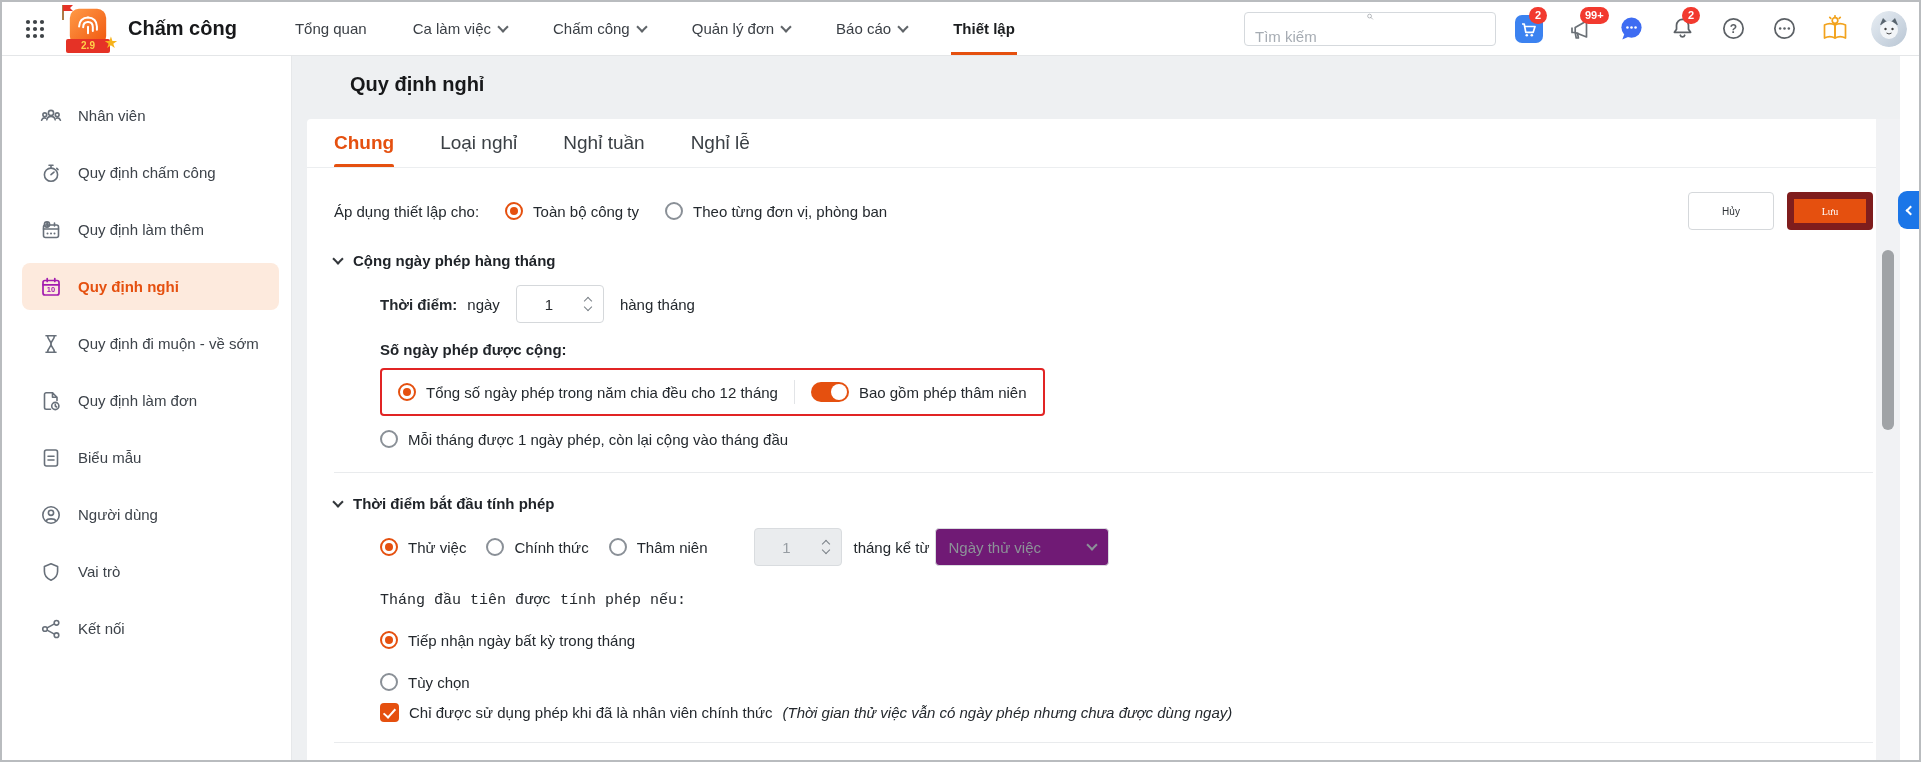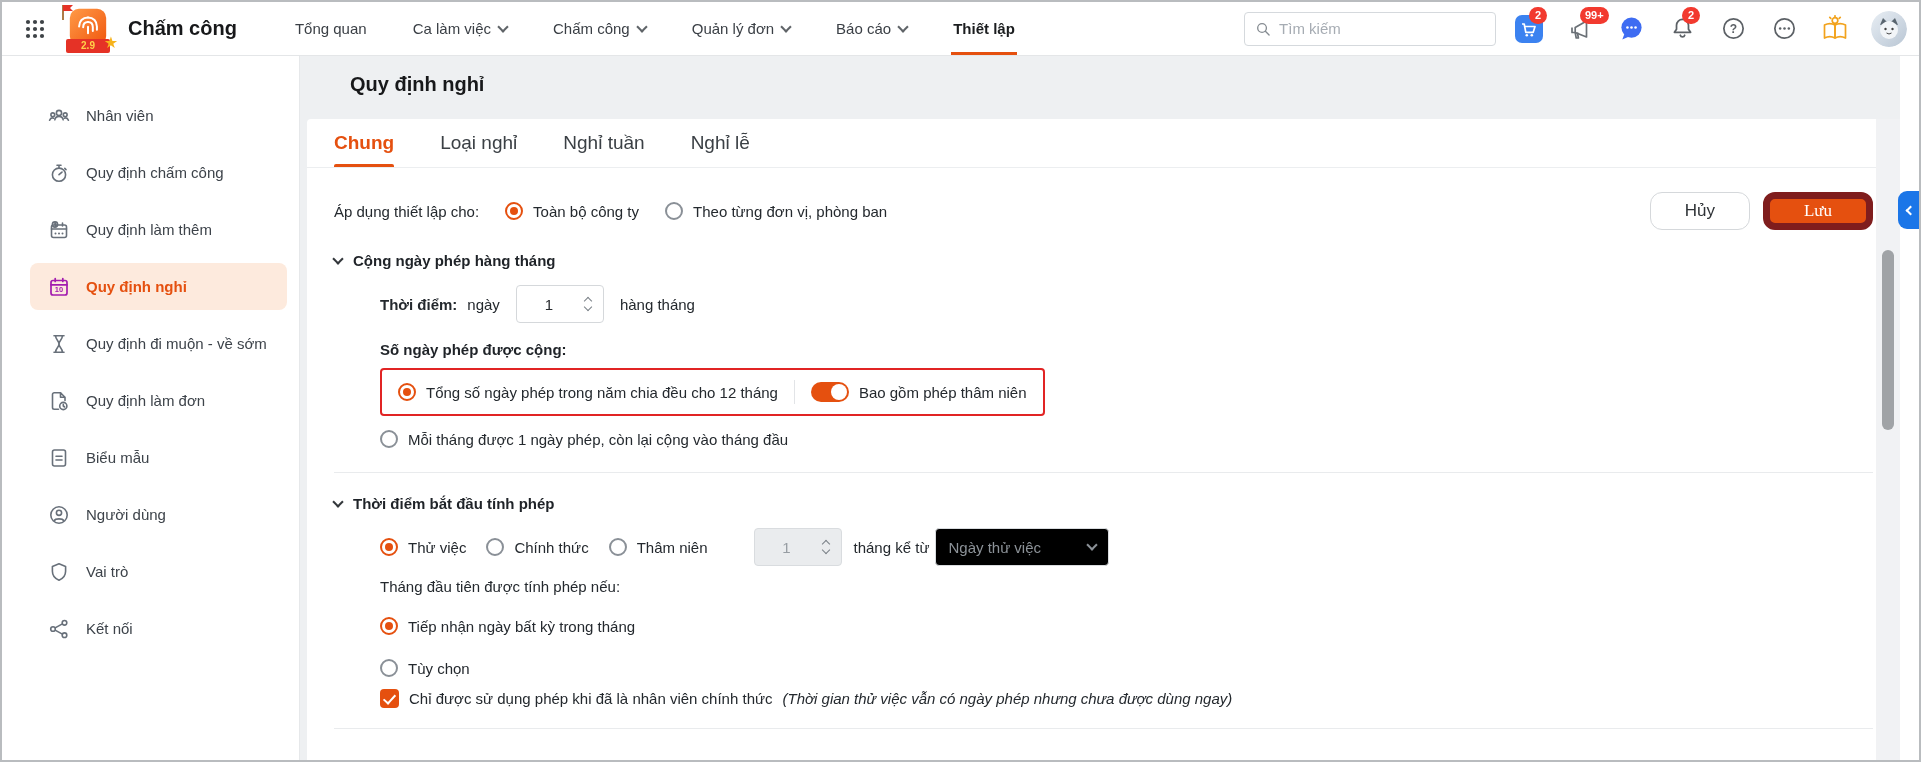--- a/index.html
+++ b/index.html
@@ -14,30 +14,30 @@
   .logo-wrap svg.fp { position:absolute; left:6px; top:2px; }
   .logo-ribbon { position:absolute; left:4px; bottom:0; width:44px; height:14px; background:#e53226; color:#ffd24a; font-size:10px; font-weight:700; text-align:center; line-height:14px; border-radius:2px; }
   .logo-star { position:absolute; right:-4px; bottom:2px; font-size:16px; color:#f6b31c; line-height:1; }
   .logo-flag { position:absolute; left:-2px; top:-2px; }
   .app-title { font-size:20px; font-weight:700; color:#17181a; margin-right:58px; white-space:nowrap; }
   .topnav { display:flex; align-items:center; gap:46px; height:100%; }
   .nav-item { position:relative; display:flex; align-items:center; gap:8px; height:100%; font-size:15px; color:#3a3f45; cursor:pointer; white-space:nowrap; }
   .nav-item.active { font-weight:700; color:#1b1d1f; }
   .nav-item.active::after { content:""; position:absolute; left:-2px; right:-2px; bottom:0; height:3px; background:#e5500f; }
   .chev { width:8px; height:8px; border-right:2px solid #5f6468; border-bottom:2px solid #5f6468; transform:rotate(45deg); margin-top:-4px; display:inline-block; }
-  .search { margin-left:auto; margin-right:18px; width:252px; height:34px; border:1px solid #d5d9dd; border-radius:4px; display:flex; align-items:center; gap:8px; padding:0 10px; background:#fff; }
+  .search { margin-left:auto; margin-right:18px; width:252px; height:34px; border:1px solid #d5d9dd; border-radius:4px; display:flex; align-items:center; gap:8px; padding:0 10px; background:#fff;flex-direction:column; }
   .search input { border:none; outline:none; width:100%; font-size:15px; color:#333; font-family:inherit; }
   .search input::placeholder { color:#a6acb3; }
   .hicons { display:flex; align-items:center; gap:21px; padding-right:12px; }
   .hicon { position:relative; width:30px; height:30px; display:flex; align-items:center; justify-content:center; cursor:pointer; }
   .badge { position:absolute; top:-7px; left:15px; min-width:18px; height:17px; background:#f23a2f; color:#fff; font-size:11px; font-weight:700; border-radius:9px; padding:0 5px; line-height:17px; text-align:center; }
   .avatar { width:36px; height:36px; border-radius:50%; overflow:hidden; cursor:pointer; }
 
   
-  .sidebar { position:absolute; top:54px; left:16px; bottom:0; width:282px; background:#fff; border-right:1px solid #e6e8ea; padding-top:36px; z-index:10; }
+  .sidebar { position:absolute; top:54px; left:8px; bottom:0; width:282px; background:#fff; border-right:1px solid #e6e8ea; padding-top:36px; z-index:10; }
   .side-item { height:47px; margin:0 12px 10px 12px; border-radius:8px; display:flex; align-items:center; gap:16px; padding-left:18px; font-size:15px; color:#3d434a; cursor:pointer; white-space:nowrap; }
   .side-item .sicon { color:#68707a; display:flex; }
   .side-item.active { background:#fdeadd; color:#e5500f; font-weight:700; }
   .side-item.active .sicon { color:#a21caf; }
   .sicon svg { width:22px; height:22px; }
 
   
   .rail { position:absolute; top:54px; right:0; width:19px; bottom:0; background:#fff; z-index:6; }
   .main { position:absolute; top:54px; left:282px; right:19px; bottom:0; background:#eef0f2; }
   .page-title { position:absolute; left:66px; top:17px; font-size:20px; font-weight:700; color:#17181a; }
@@ -49,21 +49,21 @@
   .cbody { padding:0 27px; font-size:15px; color:#24292e; }
 
   .row { display:flex; align-items:center; }
   .apply-row { margin-top:24px; gap:26px; height:38px; }
   .apply-row .lbl { color:#24292e; }
   .opt { display:flex; align-items:center; gap:10px; cursor:pointer; }
   .radio { width:18px; height:18px; border-radius:50%; border:2px solid #8a9097; background:#fff; flex:0 0 auto; position:relative; }
   .radio.on { border-color:#e5500f; }
   .radio.on::after { content:""; position:absolute; left:3px; top:3px; width:8px; height:8px; border-radius:50%; background:#e5500f; }
   .btns { margin-left:auto; display:flex; gap:13px; }
-  .btn { height:38px; min-width:86px; padding:0 34px; border-radius:12px; font-size:17px; display:flex; align-items:center; justify-content:center; cursor:pointer; }
+  .btn { height:38px; min-width:86px; padding:0 22px; border-radius:4px; font-size:10px; display:flex; align-items:center; justify-content:center; cursor:pointer; }
   .btn.ghost { background:#fff; border:1px solid #d5d8db; color:#2f3337; }
   .btn.primary { background:#e5500f; border:7px solid #7f1d1d; color:#ffffff;font-family:Liberation Serif, serif; }
 
   .sect { margin-top:22px; display:flex; align-items:center; gap:11px; font-weight:700; color:#1f2328; cursor:pointer; }
   .chev-dark { width:8px; height:8px; border-right:2px solid #33373b; border-bottom:2px solid #33373b; transform:rotate(45deg); margin-top:-4px; }
   .indent { margin-left:46px; }
 
   .time-row { margin-top:16px; gap:10px; height:38px; }
   .numbox { width:88px; height:38px; border:1px solid #d5d8db; border-radius:4px; background:#fff; display:flex; align-items:center; padding-right:8px; margin:0 6px; }
   .numbox .val { flex:1; text-align:center; color:#26292d; }
@@ -76,26 +76,26 @@
 
   .bold-lbl { font-weight:700; color:#1f2328; margin-top:18px; }
   .hl-box { margin-top:10px; display:inline-flex; align-items:center; gap:16px; border:2px solid #e12424; border-radius:4px; padding:10px 16px; }
   .vsep { width:1px; height:24px; background:#e2e4e7; }
   .toggle { width:38px; height:20px; border-radius:10px; background:#e5500f; position:relative; flex:0 0 auto; cursor:pointer; }
   .toggle::after { content:""; position:absolute; top:2px; right:2px; width:16px; height:16px; border-radius:50%; background:#fff; }
   .opt-row { margin-top:14px; }
   .divider { height:1px; background:#e9ebed; margin-top:24px; }
 
   .start-row { margin-top:16px; gap:20px; height:38px; }
-  .selectbox { width:174px; height:38px; background:#000000; border:1px solid #d9dcdf; border-radius:4px; display:flex; align-items:center; padding:15px 12px; color:#8c9298; cursor:pointer; }
+  .selectbox { width:174px; height:38px; background:#701a75; border:1px solid #d9dcdf; border-radius:4px; display:flex; align-items:center; padding:15px 12px; color:#8c9298; cursor:pointer; }
   .selectbox .sval { flex:1; }
   .selectbox .chev { border-color:#8c9298; }
   .plain { color:#24292e; }
 
-  .first-lbl { margin-top:12px; }
+  .first-lbl { margin-top:26px;font-family:Liberation Mono, monospace; }
   .opt-a { margin-top:22px; }
   .opt-b { margin-top:24px; }
   .cb-row { margin-top:12px; gap:10px; }
   .cb { width:19px; height:19px; border-radius:4px; background:#e5500f; position:relative; flex:0 0 auto; cursor:pointer; }
   .cb::after { content:""; position:absolute; left:6px; top:2.5px; width:5px; height:10px; border-right:2px solid #fff; border-bottom:2px solid #fff; transform:rotate(42deg); }
   .note { font-style:italic; }
   .divider.last { margin-top:20px; }
 
   
   .gutter { position:absolute; top:0; right:0; bottom:0; width:24px; background:#f1f2f4; z-index:7; }

